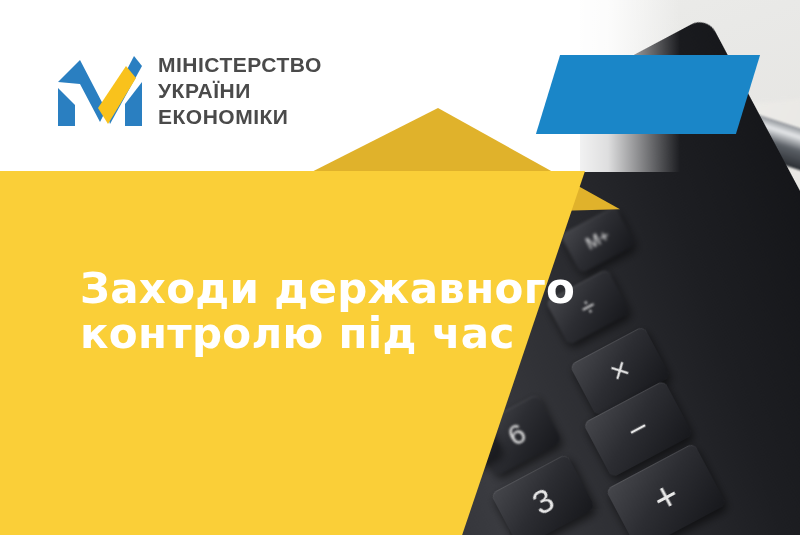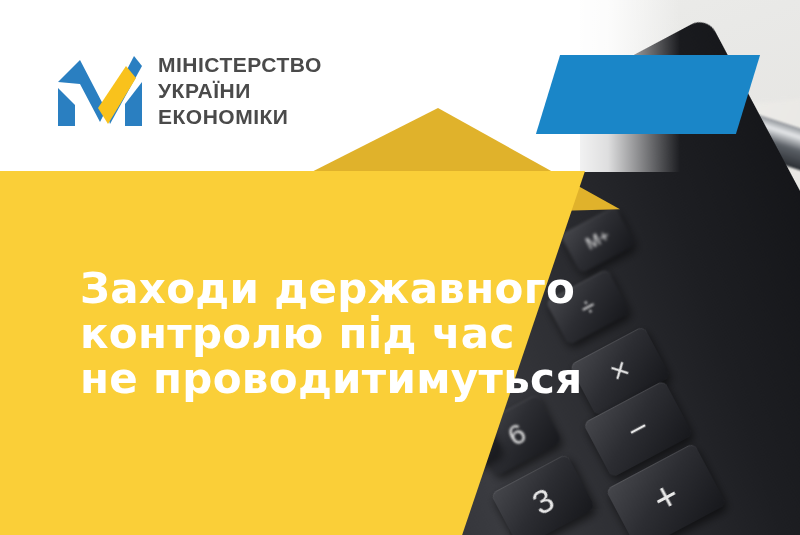--- a/index.html
+++ b/index.html
@@ -266,16 +266,15 @@
       <div>ЕКОНОМІКИ</div>
     </div>
   </div>
 
   <div class="yellow-flap"></div>
   <div class="yellow-main"></div>
 
   <div class="headline">
     <div>Заходи державного</div>
     <div>контролю під час</div>
-    <div>не проводитимуться</div>
   </div>
 
 </div>
 
 </body></html>

